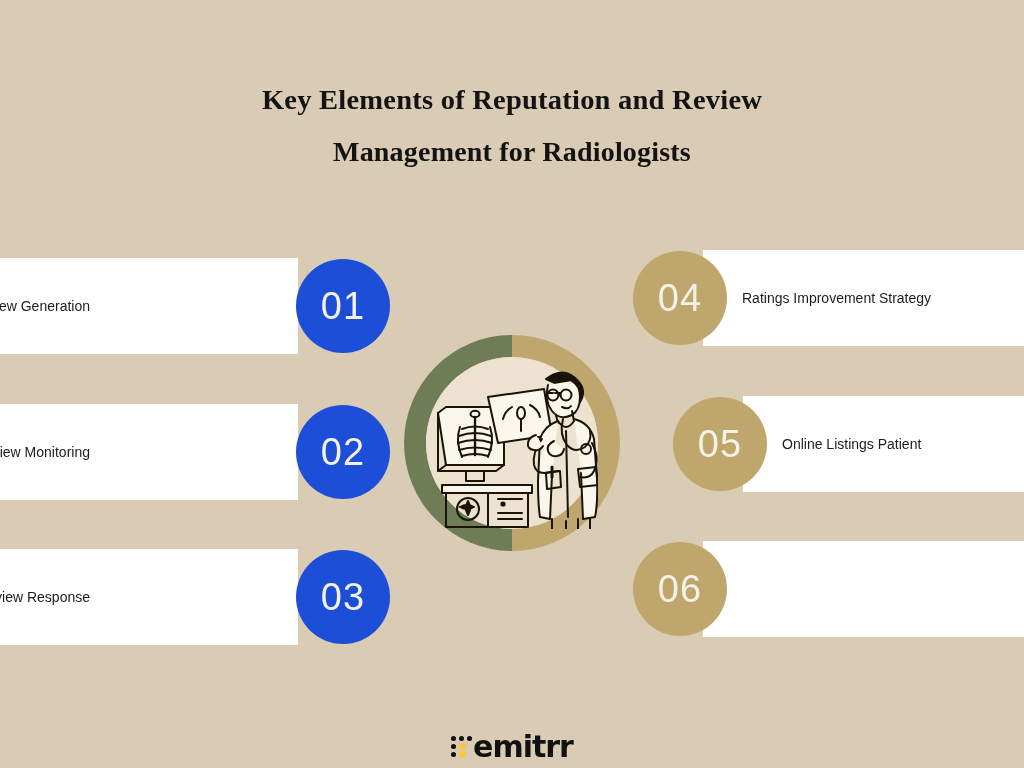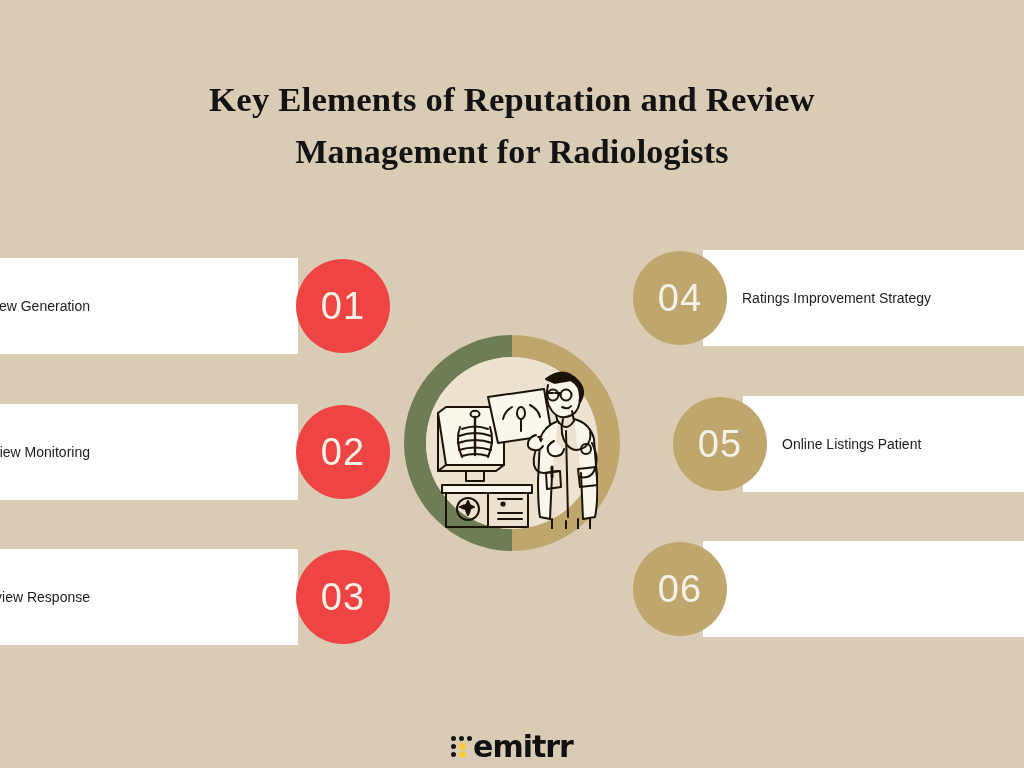--- a/index.html
+++ b/index.html
@@ -10,21 +10,21 @@
     position:relative;
   }
   #page{position:absolute;left:0;top:0;width:1024px;height:768px;}
 
   
   .title{
     position:absolute;left:0;top:74px;width:1024px;
     text-align:center;
     font-family:"Liberation Serif", serif;
     font-weight:bold;
-    font-size:34px;
+    font-size:28px;
     line-height:52px;
     letter-spacing:0.2px;
     color:#131313;
   }
   .title .ln{display:block;}
   .title .ln1{transform:scaleX(1.02);}
 
   
   .row{position:absolute;height:96px;}
   .bar{position:absolute;top:0;height:96px;background:#FFFFFF;}
@@ -32,21 +32,21 @@
   .row.left  .bar{left:0;width:298px;}
   .row.right .bar{right:0;width:369px;}
 
   .circ{
     position:absolute;top:1px;
     width:94px;height:94px;border-radius:50%;
     display:flex;align-items:center;justify-content:center;
     font-size:38px;font-weight:400;color:#F4F1E6;
     letter-spacing:1px;
   }
-  .row.left  .circ{left:296px;background:#ef4444;}
+  .row.left  .circ{left:296px;background:#1d4ed8;}
   .row.right .circ{left:633px;background:#BFA66C;}
 
   .lbl{
     position:absolute;
     font-size:14px;line-height:26px;color:#1c1c1c;
     font-weight:400;
   }
   .row.left  .lbl{right:310px;text-align:right;top:50%;transform:translateY(-50%);white-space:nowrap;}
   .row.right .lbl{left:742px;text-align:left;top:50%;transform:translateY(-50%);width:240px;}
 

